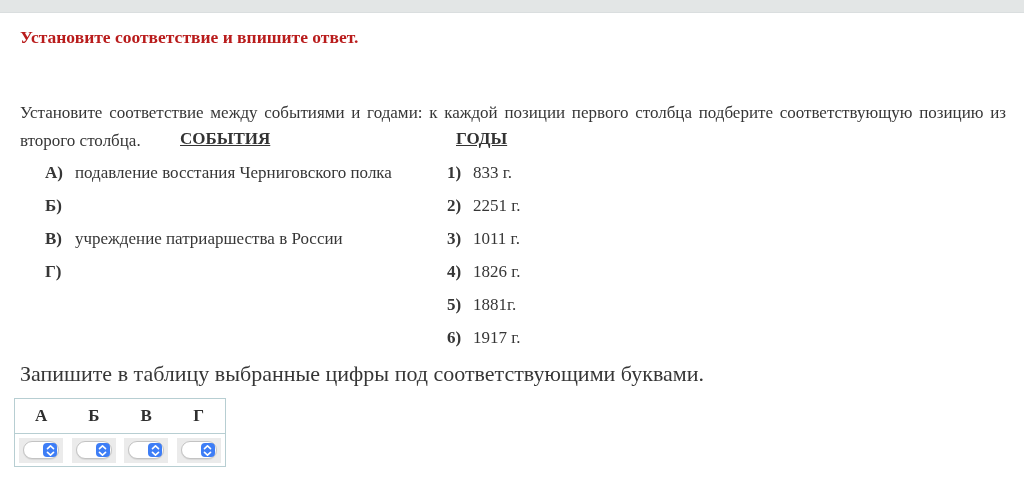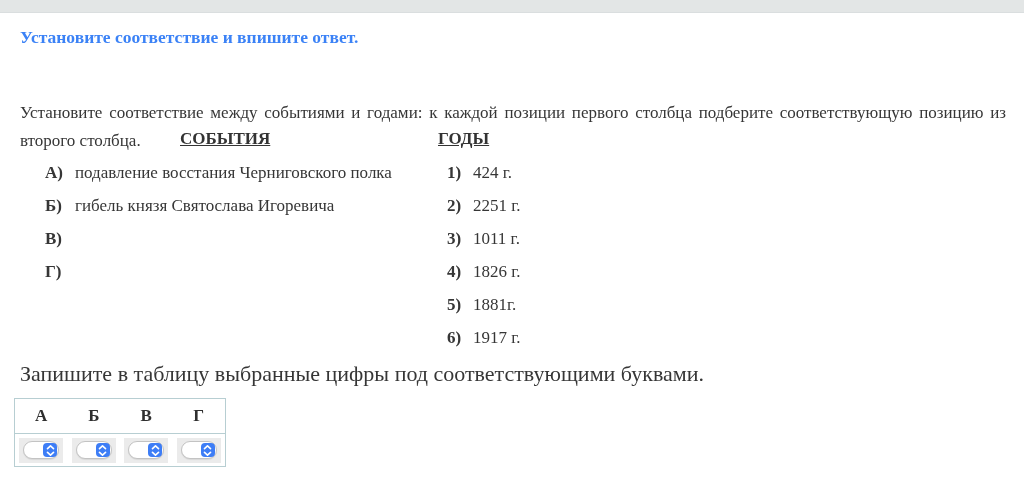--- a/index.html
+++ b/index.html
@@ -12,36 +12,36 @@
     overflow: hidden;
   }
   .topbar {
     position: absolute; left: 0; top: 0;
     width: 1024px; height: 13px;
     background: #e3e6e6;
     border-bottom: 1px solid #dadedf;
   }
   .title {
     position: absolute; left: 20px; top: 27px;
-    font-size: 17.5px; font-weight: bold; color: #3b82f6;
+    font-size: 17.5px; font-weight: bold; color: #b91c1c;
   }
   .instruction {
     position: absolute; left: 20px; top: 71px; width: 986px;
     font-size: 17px; line-height: 28px;
     text-align: justify;
     margin-top: 28px;
   }
   .col-header {
     position: absolute; top: 129px;
     font-size: 17px; font-weight: bold;
     text-decoration: underline;
     color: #333333;
   }
   .events-header { left: 180px; }
-  .years-header  { left: 438px; }
+  .years-header  { left: 456px; }
   .events-list { position: absolute; left: 45px; top: 156px; }
   .years-list  { position: absolute; left: 447px; top: 156px; }
   .match-row {
     display: flex; align-items: baseline;
     height: 33px; line-height: 33px;
     font-size: 17px; white-space: nowrap;
   }
   .row-key { font-weight: bold; }
   .events-list .row-key { width: 30px; }
   .years-list  .row-key { width: 26px; }
@@ -110,34 +110,34 @@
 <div class="col-header events-header">СОБЫТИЯ</div>
 <div class="col-header years-header">ГОДЫ</div>
 
 <div class="events-list">
   <div class="match-row">
     <span class="row-key">А)</span>
     <span>подавление восстания Черниговского полка</span>
   </div>
   <div class="match-row">
     <span class="row-key">Б)</span>
-    <span>гибель князя Святослава Игоревича</span>
   </div>
   <div class="match-row">
     <span class="row-key">В)</span>
+    <span>учреждение патриаршества в России</span>
   </div>
   <div class="match-row">
     <span class="row-key">Г)</span>
   </div>
 </div>
 
 <div class="years-list">
   <div class="match-row">
     <span class="row-key">1)</span>
-    <span>424 г.</span>
+    <span>833 г.</span>
   </div>
   <div class="match-row">
     <span class="row-key">2)</span>
     <span>2251 г.</span>
   </div>
   <div class="match-row">
     <span class="row-key">3)</span>
     <span>1011 г.</span>
   </div>
   <div class="match-row">

